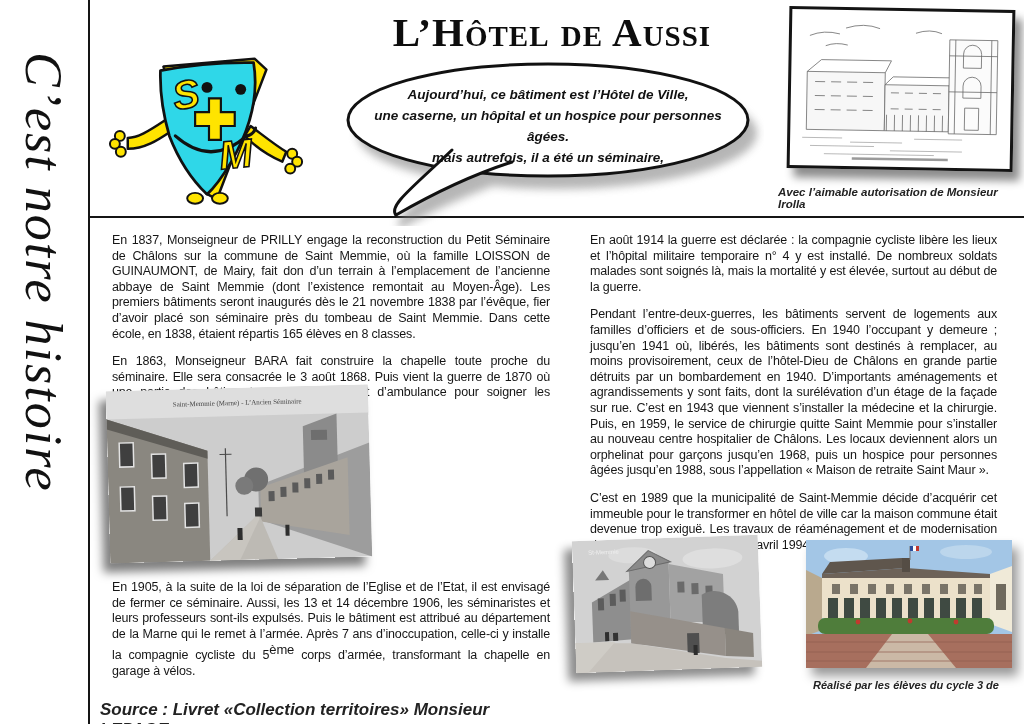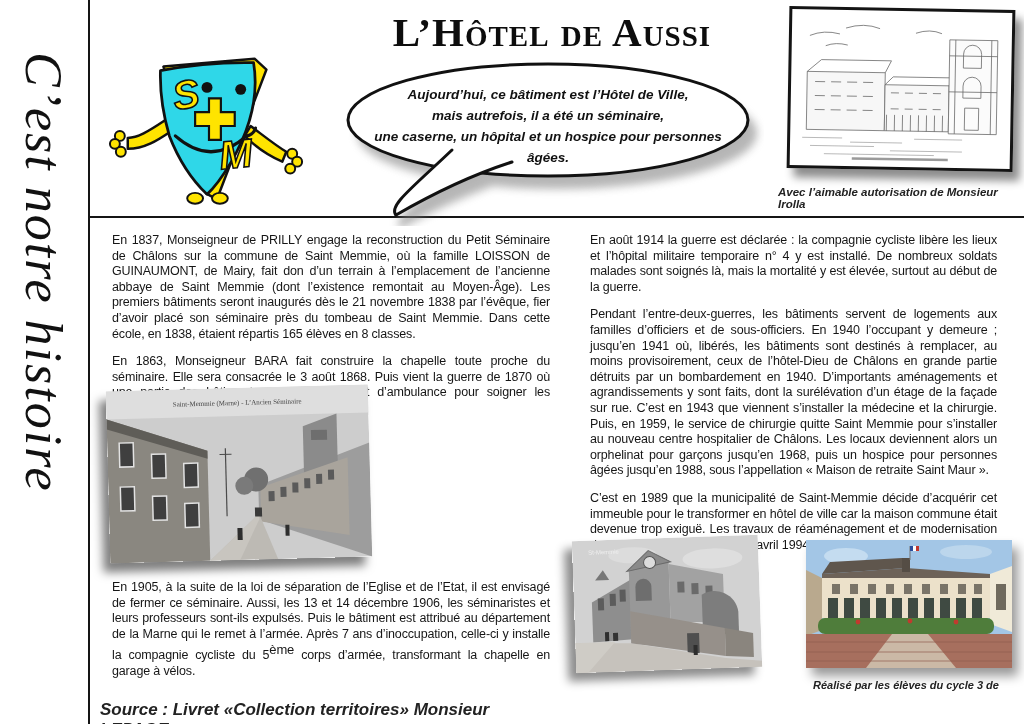--- a/index.html
+++ b/index.html
@@ -103,22 +103,22 @@
       <ellipse cx="218" cy="62" rx="200" ry="56" fill="#7a7a7a"></ellipse>
       <path d="M120 92 C 80 130,50 148,62 158 C 90 142,130 122,180 106 Z" fill="#7a7a7a"></path>
     </g>
     <ellipse cx="218" cy="62" rx="200" ry="56" fill="#ffffff" stroke="#111" stroke-width="3"></ellipse>
     <path d="M122 90 C 82 130,55 148,66 158 C 92 142,132 120,182 104 Z" fill="#ffffff"></path>
     <path d="M122 92 C 82 130,58 148,66 157" fill="none" stroke="#111" stroke-width="3" stroke-linecap="round"></path>
     <path d="M66 157 C 92 142,132 120,182 104" fill="none" stroke="#111" stroke-width="3" stroke-linecap="round"></path>
   </svg>
   <div class="bubble-text">
     <div>Aujourd’hui, ce bâtiment est l’Hôtel de Ville,</div>
+    <div>une caserne, un hôpital et un hospice pour personnes âgées.</div>
     <div>mais autrefois, il a été un séminaire,</div>
-    <div>une caserne, un hôpital et un hospice pour personnes âgées.</div>
   </div>
 
   <div class="engraving-frame">
     <svg width="212" height="148" viewBox="0 0 212 148">
       <rect width="212" height="148" fill="#ffffff"></rect>
       <g stroke="#6a6a6a" stroke-width="0.8" fill="none">
         <path d="M14 22 q14 -6 30 -2 M50 14 q18 -6 34 0 M120 18 q14 -5 26 0 M30 32 q10 -4 22 -1"></path>
 
         <rect x="12" y="58" width="78" height="58" fill="#f7f7f7"></rect>
         <path d="M12 58 L26 46 L96 46 L90 58"></path>

